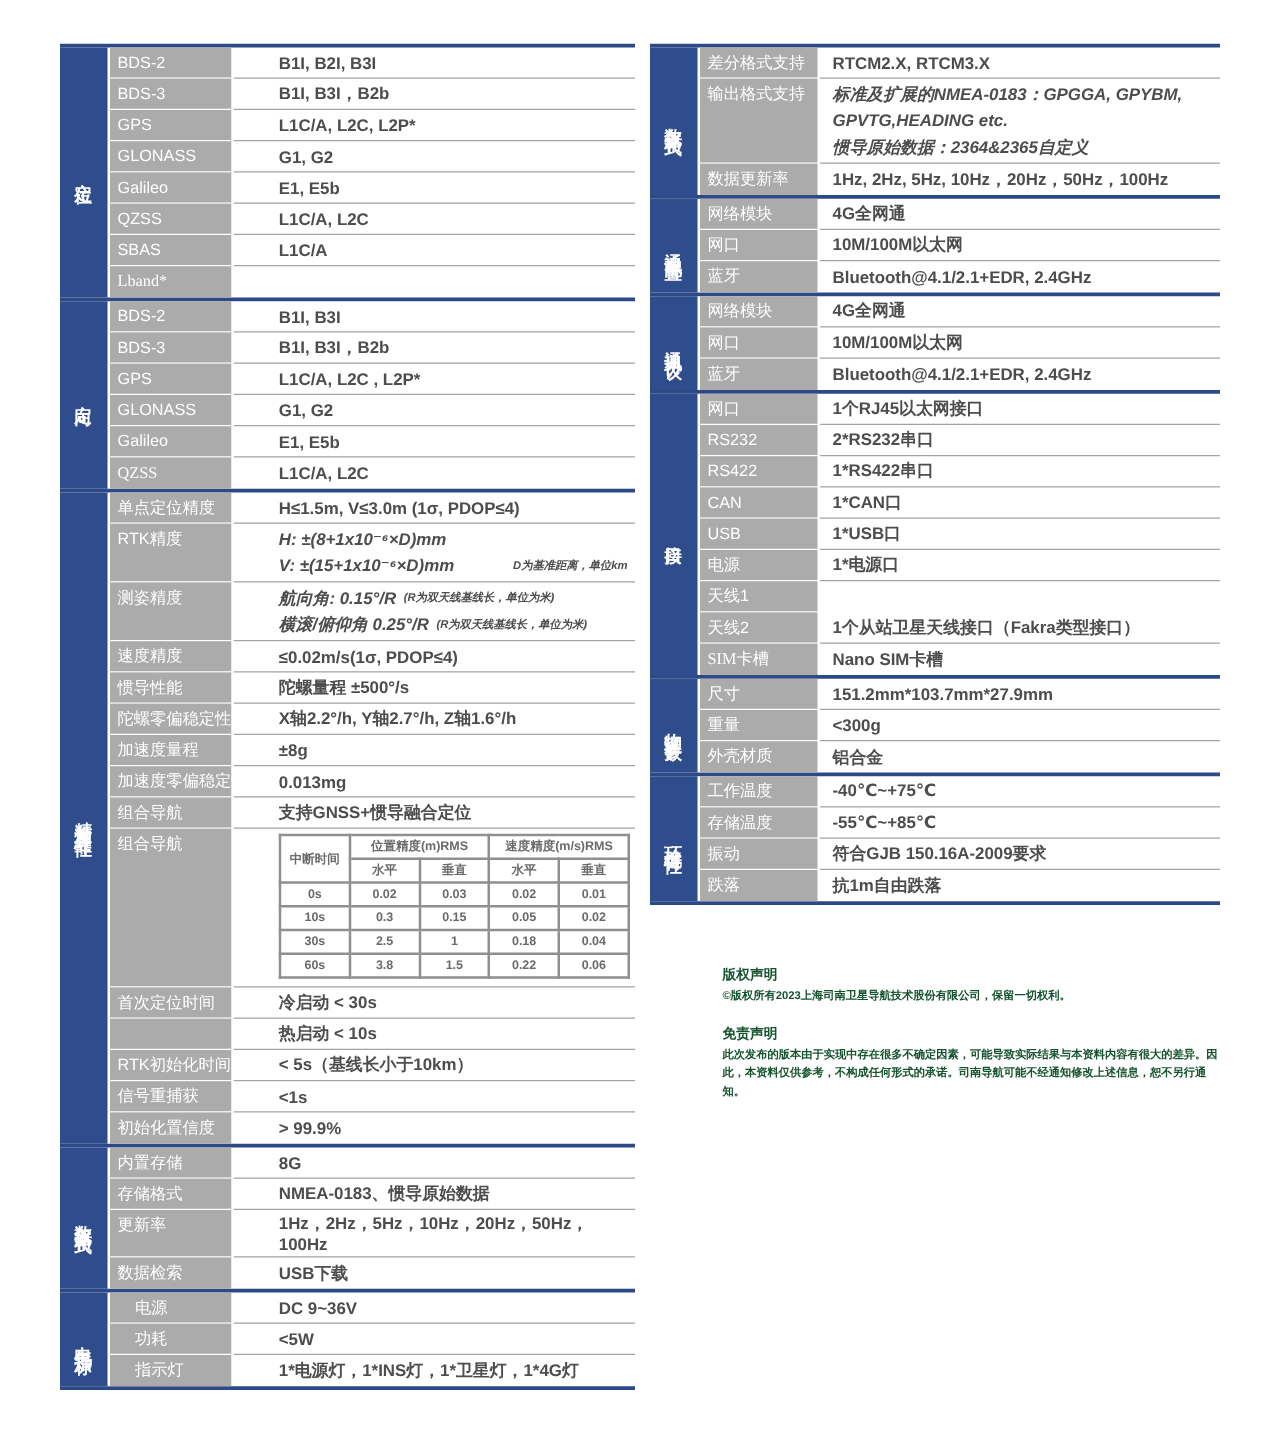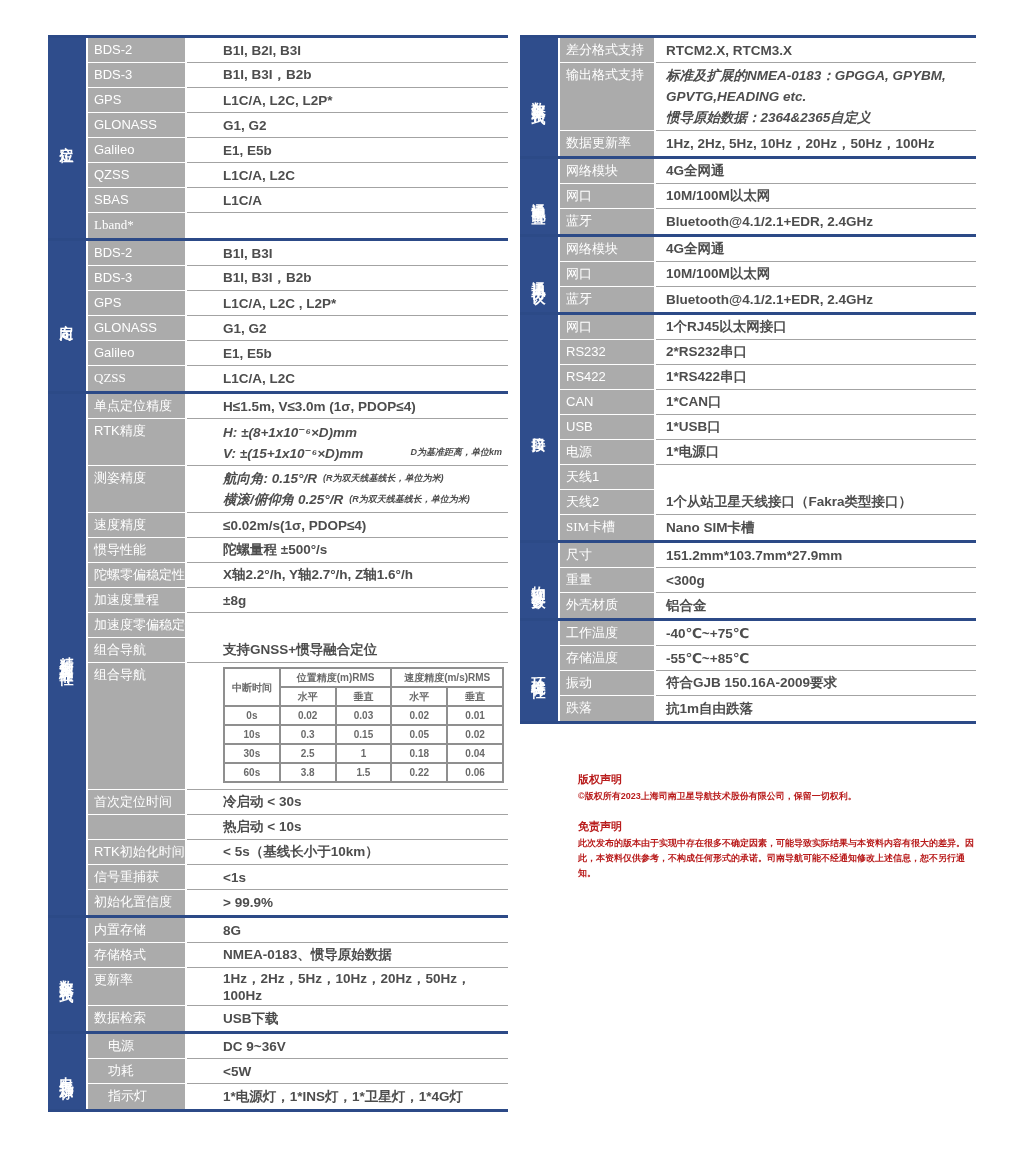--- a/index.html
+++ b/index.html
@@ -36,21 +36,21 @@
   .line{display:flex;align-items:center;min-height:21px;white-space:nowrap;font-style:italic;}
   .line .note{font-size:9px;margin-left:6px;white-space:nowrap;text-align:right;}
   .line.note-right{justify-content:space-between;}
   .line.note-right .note{margin-left:auto;padding-right:2px;}
   .indent .cell.label{padding-left:20px;}
   .cell.value.has-table{justify-content:flex-start;padding-top:4px;padding-bottom:6px;}
   .ins-table{border-collapse:collapse;}
   .ins-table th,.ins-table td{border:2px solid #8f8f8f;font-size:10px;color:#6a6a6a;
     padding:2px 4px;text-align:center;font-weight:bold;min-width:52px;height:19px;
     line-height:1.1;}
-  #notices{position:absolute;left:578px;top:772px;width:404px;color:#b91c1c;}
+  #notices{position:absolute;left:578px;top:772px;width:404px;color:#14532d;}
   .notice-title{font-size:11px;font-weight:bold;margin-bottom:2px;}
   .notice-p{font-size:9px;font-weight:bold;line-height:1.65;}
   .notice.disclaimer{margin-top:15px;}
 </style>
 </head>
 <body>
 
 <div id="left-table" class="spec-table left">
     <section class="spec-section">
       <div class="side">
@@ -205,20 +205,23 @@
           </div>
         </div>
         <div class="row">
           <div class="cell label">加速度量程</div>
           <div class="cell value">
             <span class="line-text">±8g</span>
           </div>
         </div>
         <div class="row">
           <div class="cell label">加速度零偏稳定性</div>
+          <div class="cell value">
+            <span class="line-text">0.013mg</span>
+          </div>
         </div>
         <div class="row">
           <div class="cell label">组合导航</div>
           <div class="cell value">
             <span class="line-text">支持GNSS+惯导融合定位</span>
           </div>
         </div>
         <div class="row">
           <div class="cell label">组合导航</div>
           <div class="cell value has-table">

